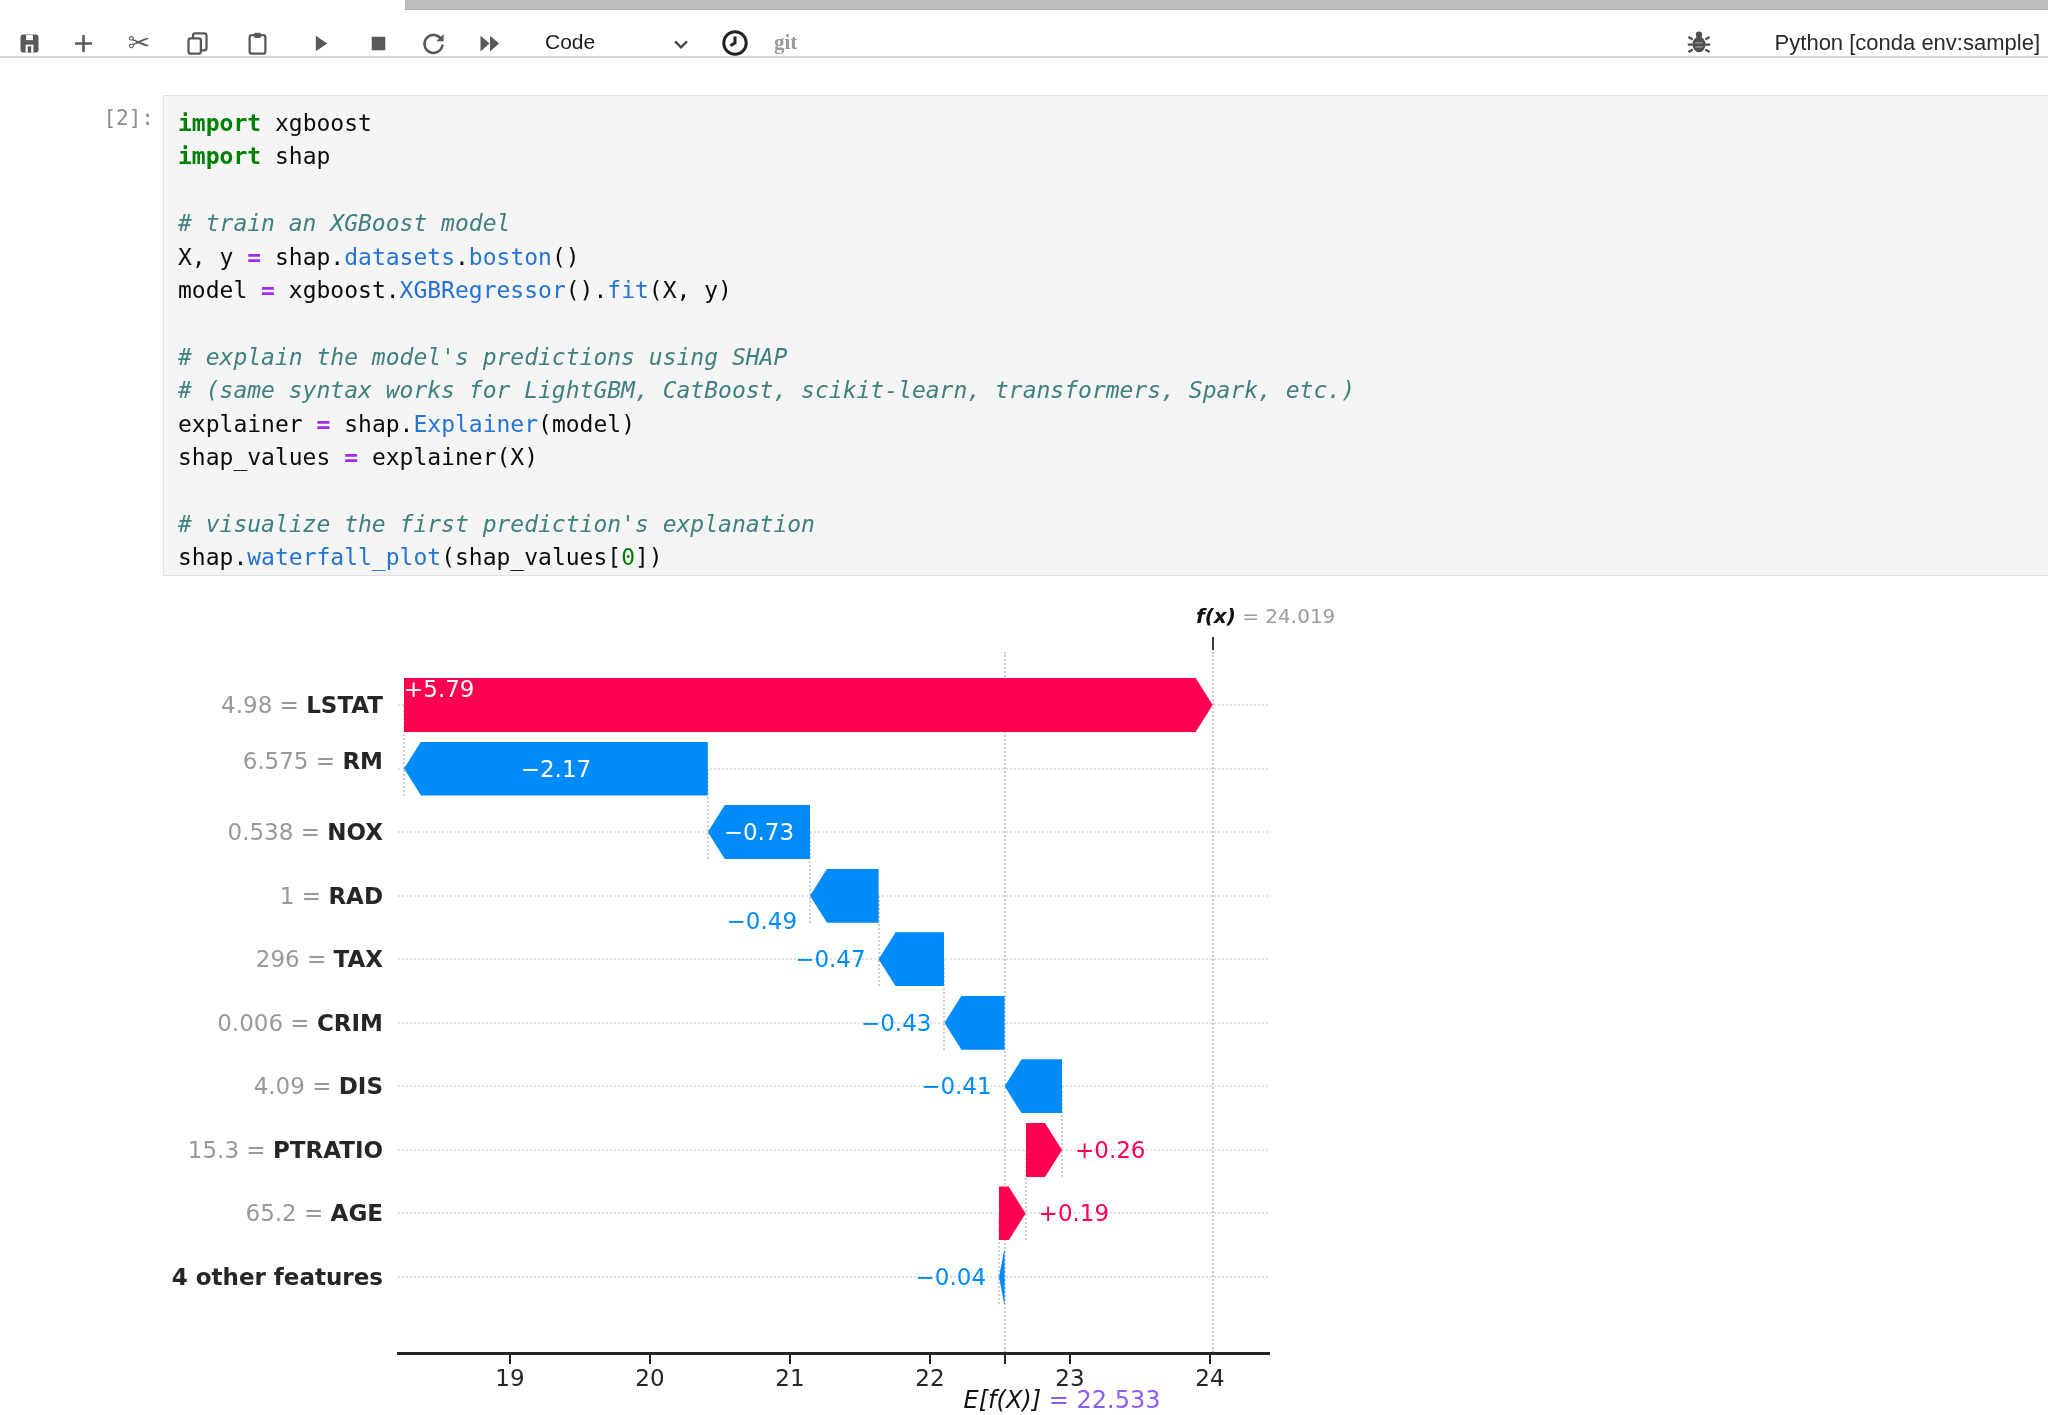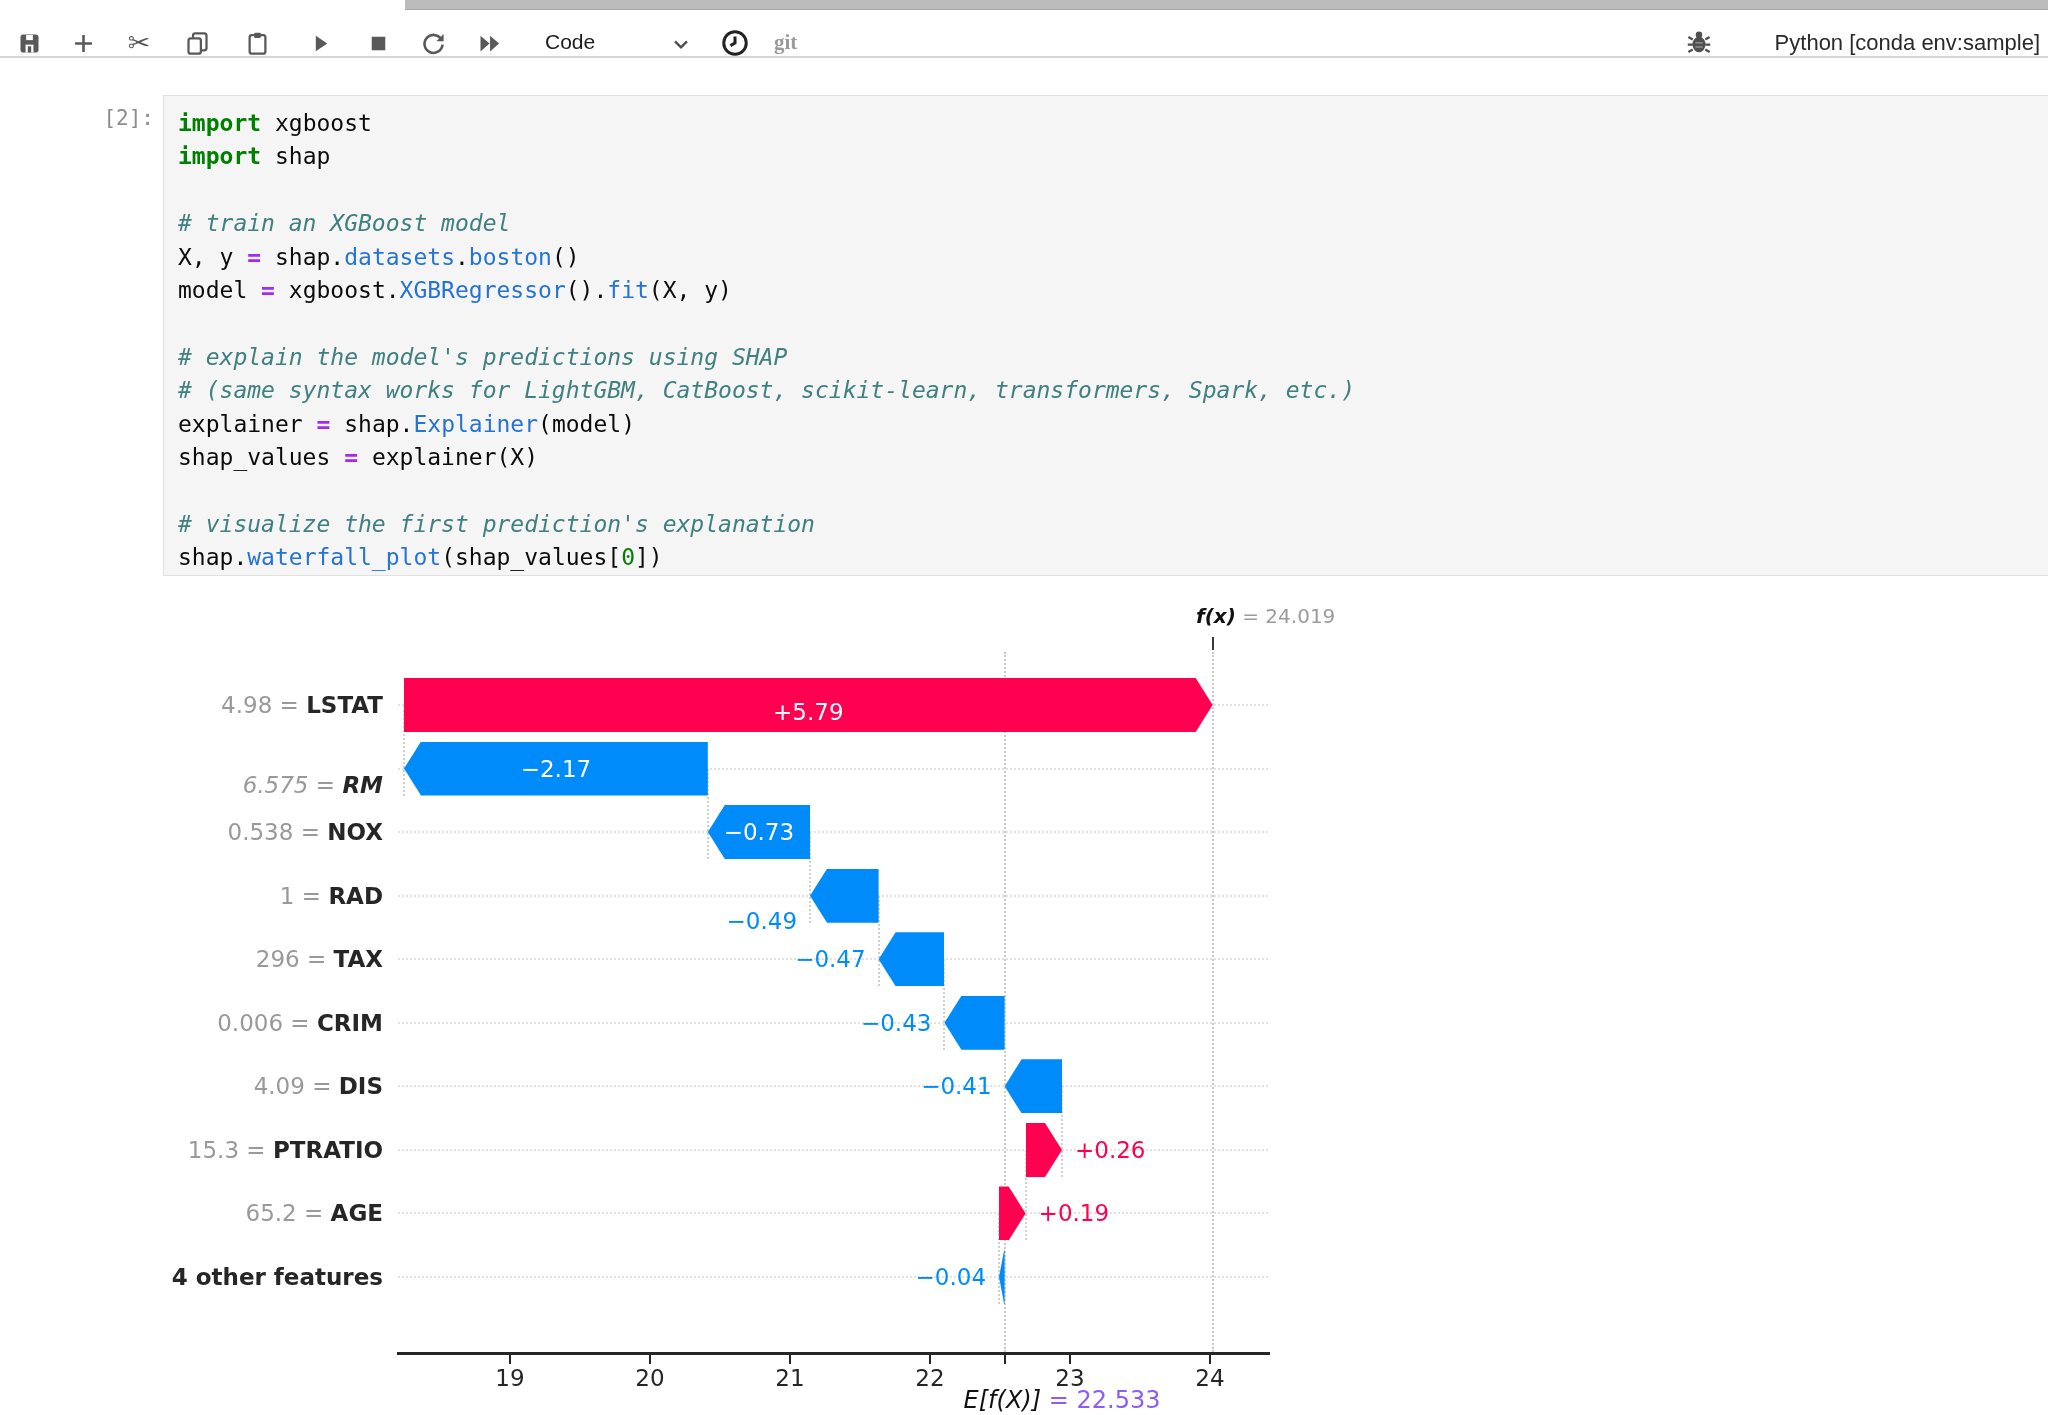--- a/index.html
+++ b/index.html
@@ -193,23 +193,23 @@
   <div class="chart" id="chart">
     <div class="fx-title"><span class="fx-name">f(x)</span> <span class="fx-val">= 24.019</span></div>
     <div class="fx-tick"></div>
     <div class="e-title"><span class="e-name">E[f(X)]</span> <span class="e-val">= 22.533</span></div>
   <div class="vline" style="left: 1211.66px; top: 76px; height: 700px;"></div>
       <div class="vline" style="left: 1003.62px; top: 76px; height: 700px;"></div>
       <div class="rowline" style="left: 398px; width: 870px; top: 128px;"></div>
       <div class="featlabel" style="top: 114px;"><span class="fv">4.98 = </span><span class="fn">LSTAT</span></div>
       <div class="vconn" style="left: 403.02px; top: 129px; height: 90.56px;"></div>
       <div class="bar" style="left: 404.02px; top: 102px; width: 808.64px; background: rgb(255, 0, 81); clip-path: polygon(0px 0px, 791.64px 0px, 808.64px 27px, 791.64px 54px, 0px 54px);"></div>
-      <div class="barval" style="top: 121px; left: 404.02px; width: 808.64px; text-align: center; color: rgb(255, 255, 255);">+5.79</div>
+      <div class="barval" style="top: 98px; left: 404.02px; width: 808.64px; color: rgb(255, 255, 255);">+5.79</div>
       <div class="rowline" style="left: 398px; width: 870px; top: 191.56px;"></div>
-      <div class="featlabel" style="top: 194px; font-style: italic;"><span class="fv">6.575 = </span><span class="fn">RM</span></div>
+      <div class="featlabel" style="top: 170px;"><span class="fv">6.575 = </span><span class="fn">RM</span></div>
       <div class="vconn" style="left: 706.82px; top: 192.56px; height: 90.56px;"></div>
       <div class="bar" style="left: 404.02px; top: 165.56px; width: 303.8px; background: rgb(0, 139, 251); clip-path: polygon(17px 0px, 303.8px 0px, 303.8px 54px, 17px 54px, 0px 27px);"></div>
       <div class="barval" style="top: 177.56px; left: 404.02px; width: 303.8px; text-align: center; color: rgb(255, 255, 255);">−2.17</div>
       <div class="rowline" style="left: 398px; width: 870px; top: 255.12px;"></div>
       <div class="featlabel" style="top: 241.12px;"><span class="fv">0.538 = </span><span class="fn">NOX</span></div>
       <div class="vconn" style="left: 809.02px; top: 256.12px; height: 90.56px;"></div>
       <div class="bar" style="left: 707.82px; top: 229.12px; width: 102.2px; background: rgb(0, 139, 251); clip-path: polygon(17px 0px, 102.2px 0px, 102.2px 54px, 17px 54px, 0px 27px);"></div>
       <div class="barval" style="top: 241.12px; left: 707.82px; width: 102.2px; text-align: center; color: rgb(255, 255, 255);">−0.73</div>
       <div class="rowline" style="left: 398px; width: 870px; top: 318.68px;"></div>
       <div class="featlabel" style="top: 304.68px;"><span class="fv">1 = </span><span class="fn">RAD</span></div>

